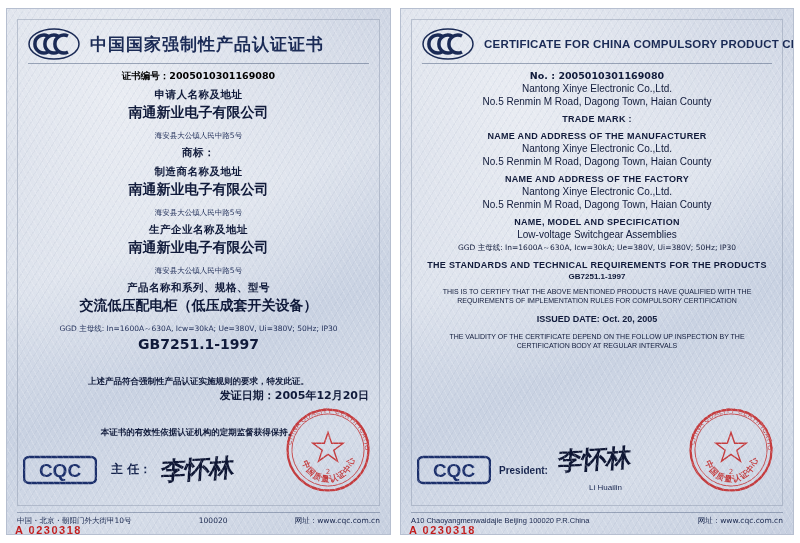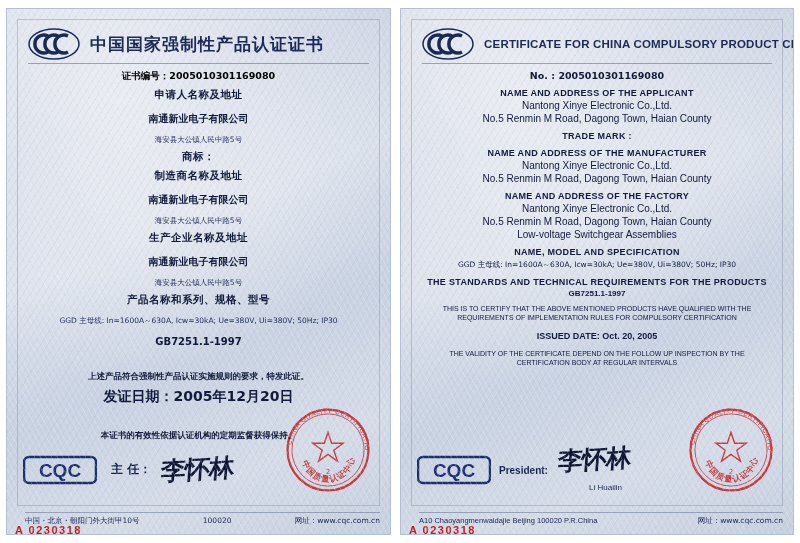--- a/index.html
+++ b/index.html
@@ -99,22 +99,22 @@
     color: #101a3a;
   }
   .lbl-cn {
     font-weight: bold;
     font-size: 10.5px;
     letter-spacing: 0.5px;
     margin-top: 5px;
   }
   .val-cn {
     font-weight: bold;
-    font-size: 10px;
-    margin-top: 10px;
+    font-size: 14px;
+    margin-top: 2px;
   }
   .sub-cn {
     font-size: 7.5px;
     margin-top: 9px;
     color: #22305a;
   }
   .num-line {
     font-family: "DejaVu Sans", sans-serif;
     font-size: 9.5px;
     font-weight: bold;
@@ -152,23 +152,23 @@
     font-size: 7px;
     line-height: 1.35;
     margin-top: 8px;
   }
   .statement-cn {
     font-size: 8.5px;
     font-weight: bold;
     margin-top: 24px;
   }
   .date-cn {
-    font-size: 14px;
-    font-weight: bold;
-    margin-top: 5px;
+    font-size: 11px;
+    font-weight: bold;
+    text-align: right;
   }
 
   
   .sig-area {
     position: absolute;
     left: 12px;
     right: 12px;
     bottom: 40px;
     height: 74px;
   }
@@ -225,21 +225,21 @@
     bottom: 0px;
     width: 88px;
     height: 88px;
     opacity: 0.82;
   }
   .seal svg { display:block; }
 
   
   .foot {
     position: absolute;
-    left: 18px; right: 10px;
+    left: 10px; right: 10px;
     bottom: 8px;
     z-index: 3;
   }
   .foot-rule {
     height: 1px;
     background: rgba(90,105,135,0.5);
     margin-bottom: 3px;
   }
   .foot-line {
     display: flex;
@@ -297,20 +297,21 @@
 
       <div class="c cn lbl-cn">制造商名称及地址</div>
       <div class="c cn val-cn">南通新业电子有限公司</div>
       <div class="c cn sub-cn">海安县大公镇人民中路5号</div>
 
       <div class="c cn lbl-cn">生产企业名称及地址</div>
       <div class="c cn val-cn">南通新业电子有限公司</div>
       <div class="c cn sub-cn">海安县大公镇人民中路5号</div>
 
       <div class="c cn lbl-cn">产品名称和系列、规格、型号</div>
+      <div class="c cn val-cn">交流低压配电柜（低压成套开关设备）</div>
       <div class="c cn sub-cn">GGD 主母线: In=1600A～630A, Icw=30kA; Ue=380V, Ui=380V; 50Hz; IP30</div>
 
       <div class="c cn val-cn">GB7251.1-1997</div>
 
       <div class="c cn statement-cn">上述产品符合强制性产品认证实施规则的要求，特发此证。</div>
 
       <div class="c cn date-cn">
         <span>发证日期：</span><span>2005年12月20日</span>
       </div>
 
@@ -374,36 +375,35 @@
         </span>
         <span class="head-title-en">CERTIFICATE FOR CHINA COMPULSORY PRODUCT CERTIFICATION</span>
       </div>
       <div class="rule"></div>
 
       <div class="c en num-line">
         <span>No. :</span>
         <span>2005010301169080</span>
       </div>
 
-      <div class="c en lbl-en">NAME AND ADDRESS OF THE APPLICANT</div>
       <div class="c en val-en">Nantong Xinye Electronic Co.,Ltd.</div>
       <div class="c en val-en">No.5 Renmin M Road, Dagong Town, Haian County</div>
 
       <div class="c en lbl-en">TRADE MARK :</div>
 
       <div class="c en lbl-en">NAME AND ADDRESS OF THE MANUFACTURER</div>
       <div class="c en val-en">Nantong Xinye Electronic Co.,Ltd.</div>
       <div class="c en val-en">No.5 Renmin M Road, Dagong Town, Haian County</div>
 
       <div class="c en lbl-en">NAME AND ADDRESS OF THE FACTORY</div>
       <div class="c en val-en">Nantong Xinye Electronic Co.,Ltd.</div>
       <div class="c en val-en">No.5 Renmin M Road, Dagong Town, Haian County</div>
 
+      <div class="c en lbl-en">NAME, MODEL AND SPECIFICATION</div>
       <div class="c en val-en">Low-voltage Switchgear Assemblies</div>
-      <div class="c en lbl-en">NAME, MODEL AND SPECIFICATION</div>
       <div class="c cn spec-en">GGD 主母线: In=1600A～630A, Icw=30kA; Ue=380V, Ui=380V; 50Hz; IP30</div>
 
       <div class="c en lbl-en">THE STANDARDS AND TECHNICAL REQUIREMENTS FOR THE PRODUCTS</div>
       <div class="c en std-en">GB7251.1-1997</div>
 
       <div class="c en note-en">THIS IS TO CERTIFY THAT THE ABOVE MENTIONED PRODUCTS HAVE QUALIFIED WITH THE REQUIREMENTS OF IMPLEMENTATION RULES FOR COMPULSORY CERTIFICATION</div>
 
       <div class="c en issued-en">
         <span>ISSUED DATE:</span>
         <span>Oct. 20, 2005</span>

